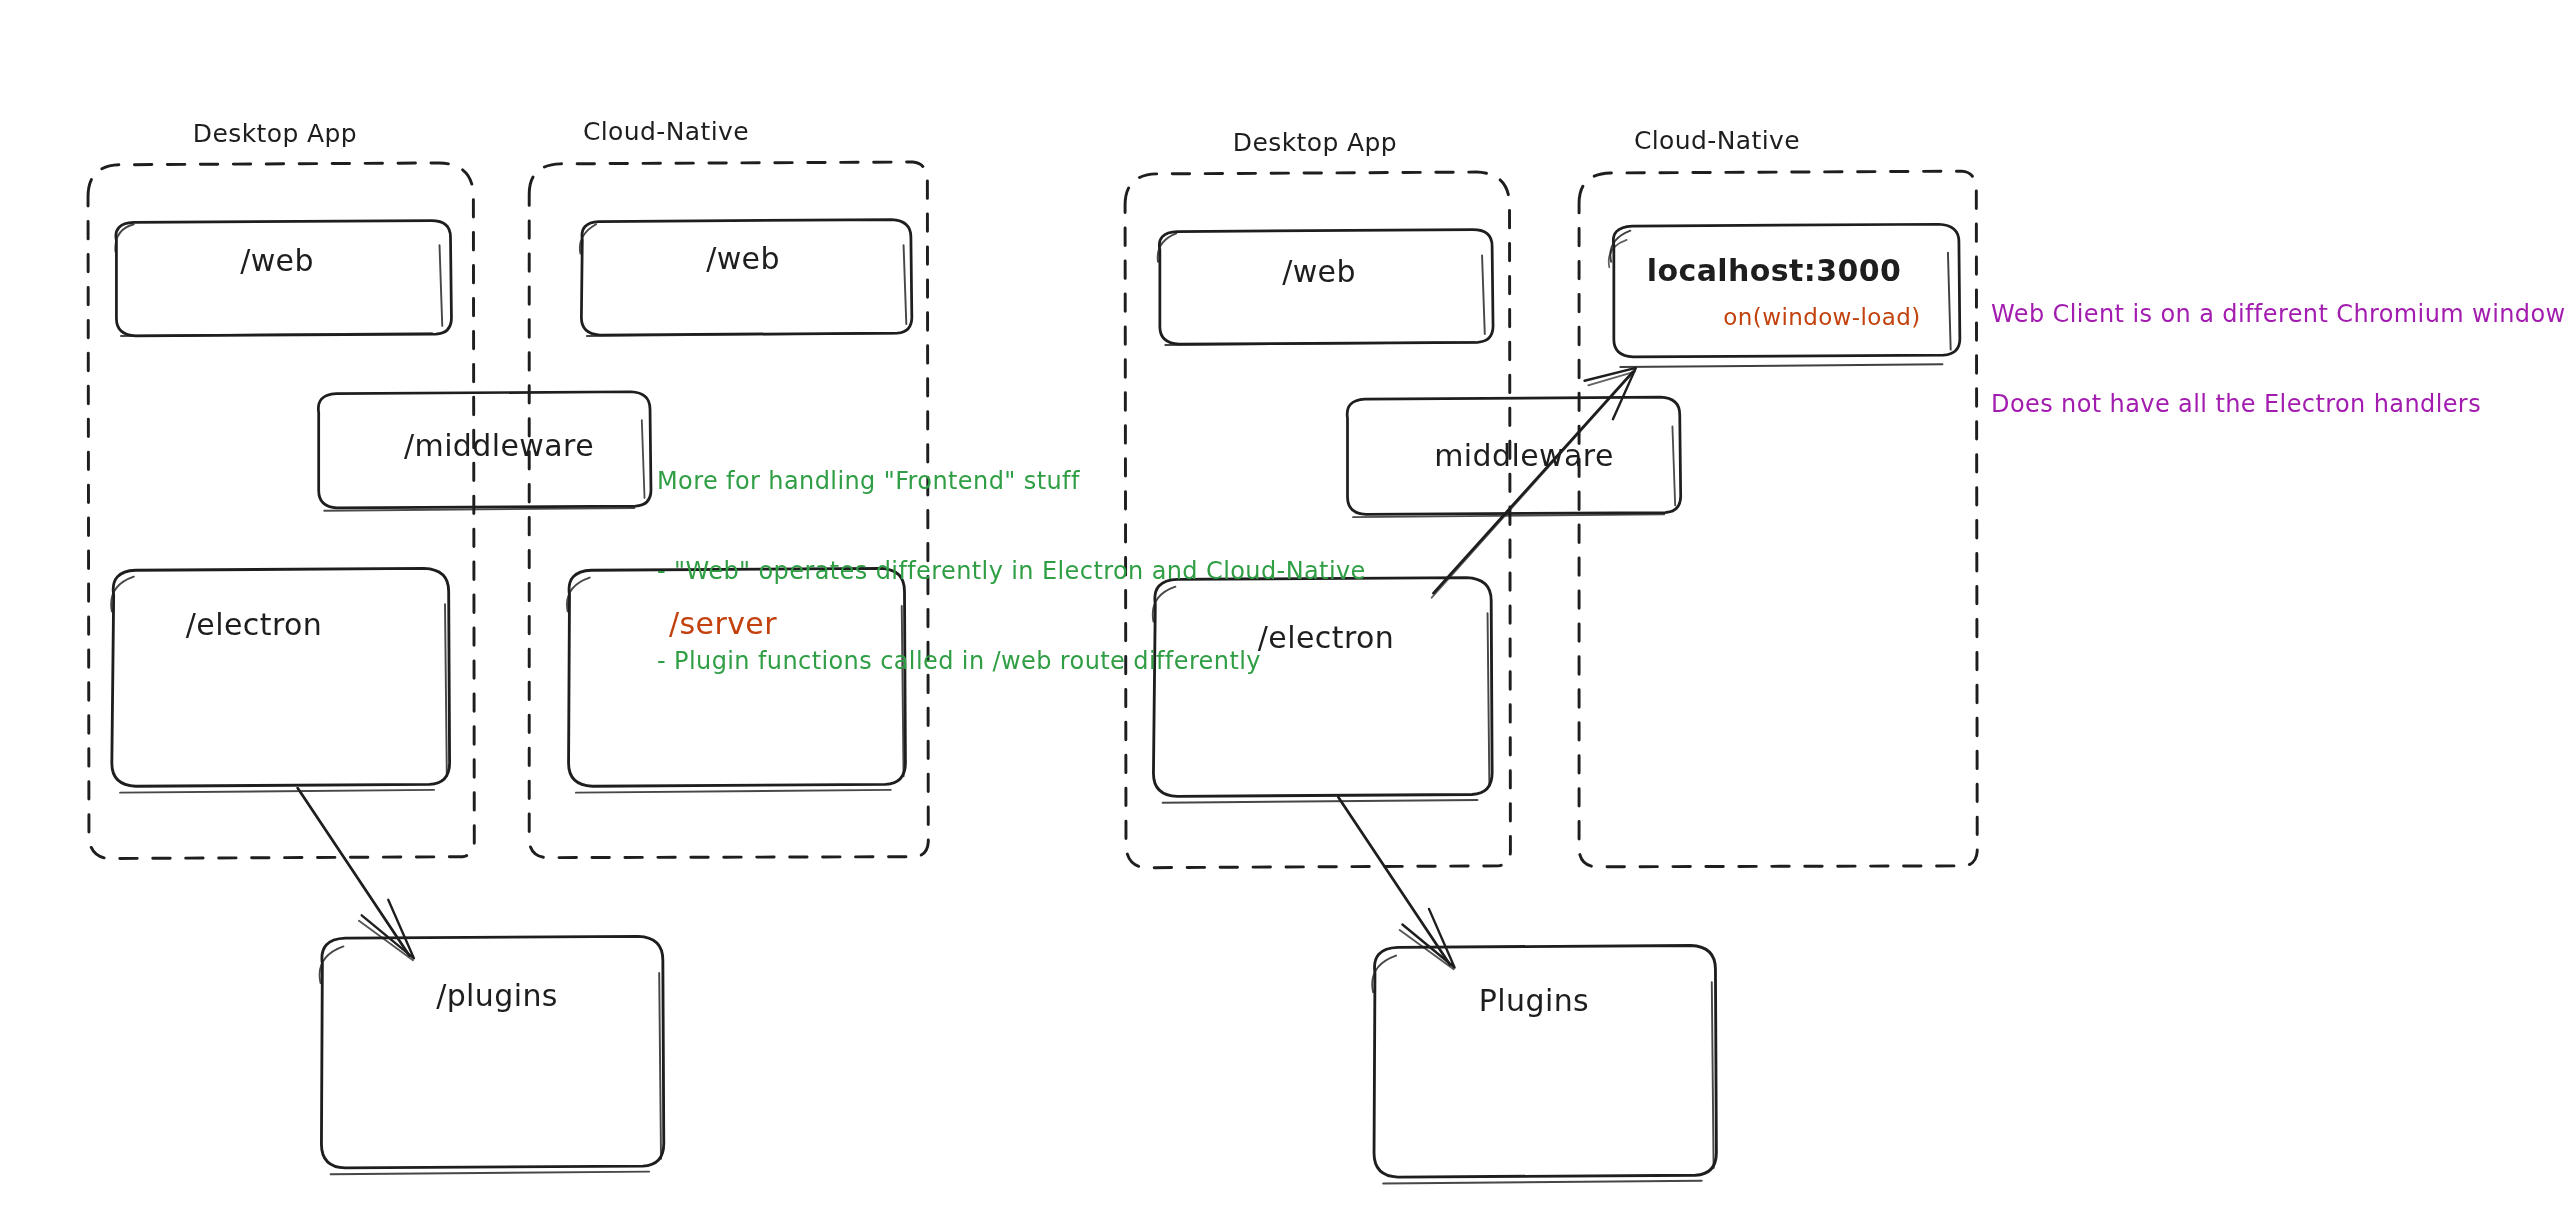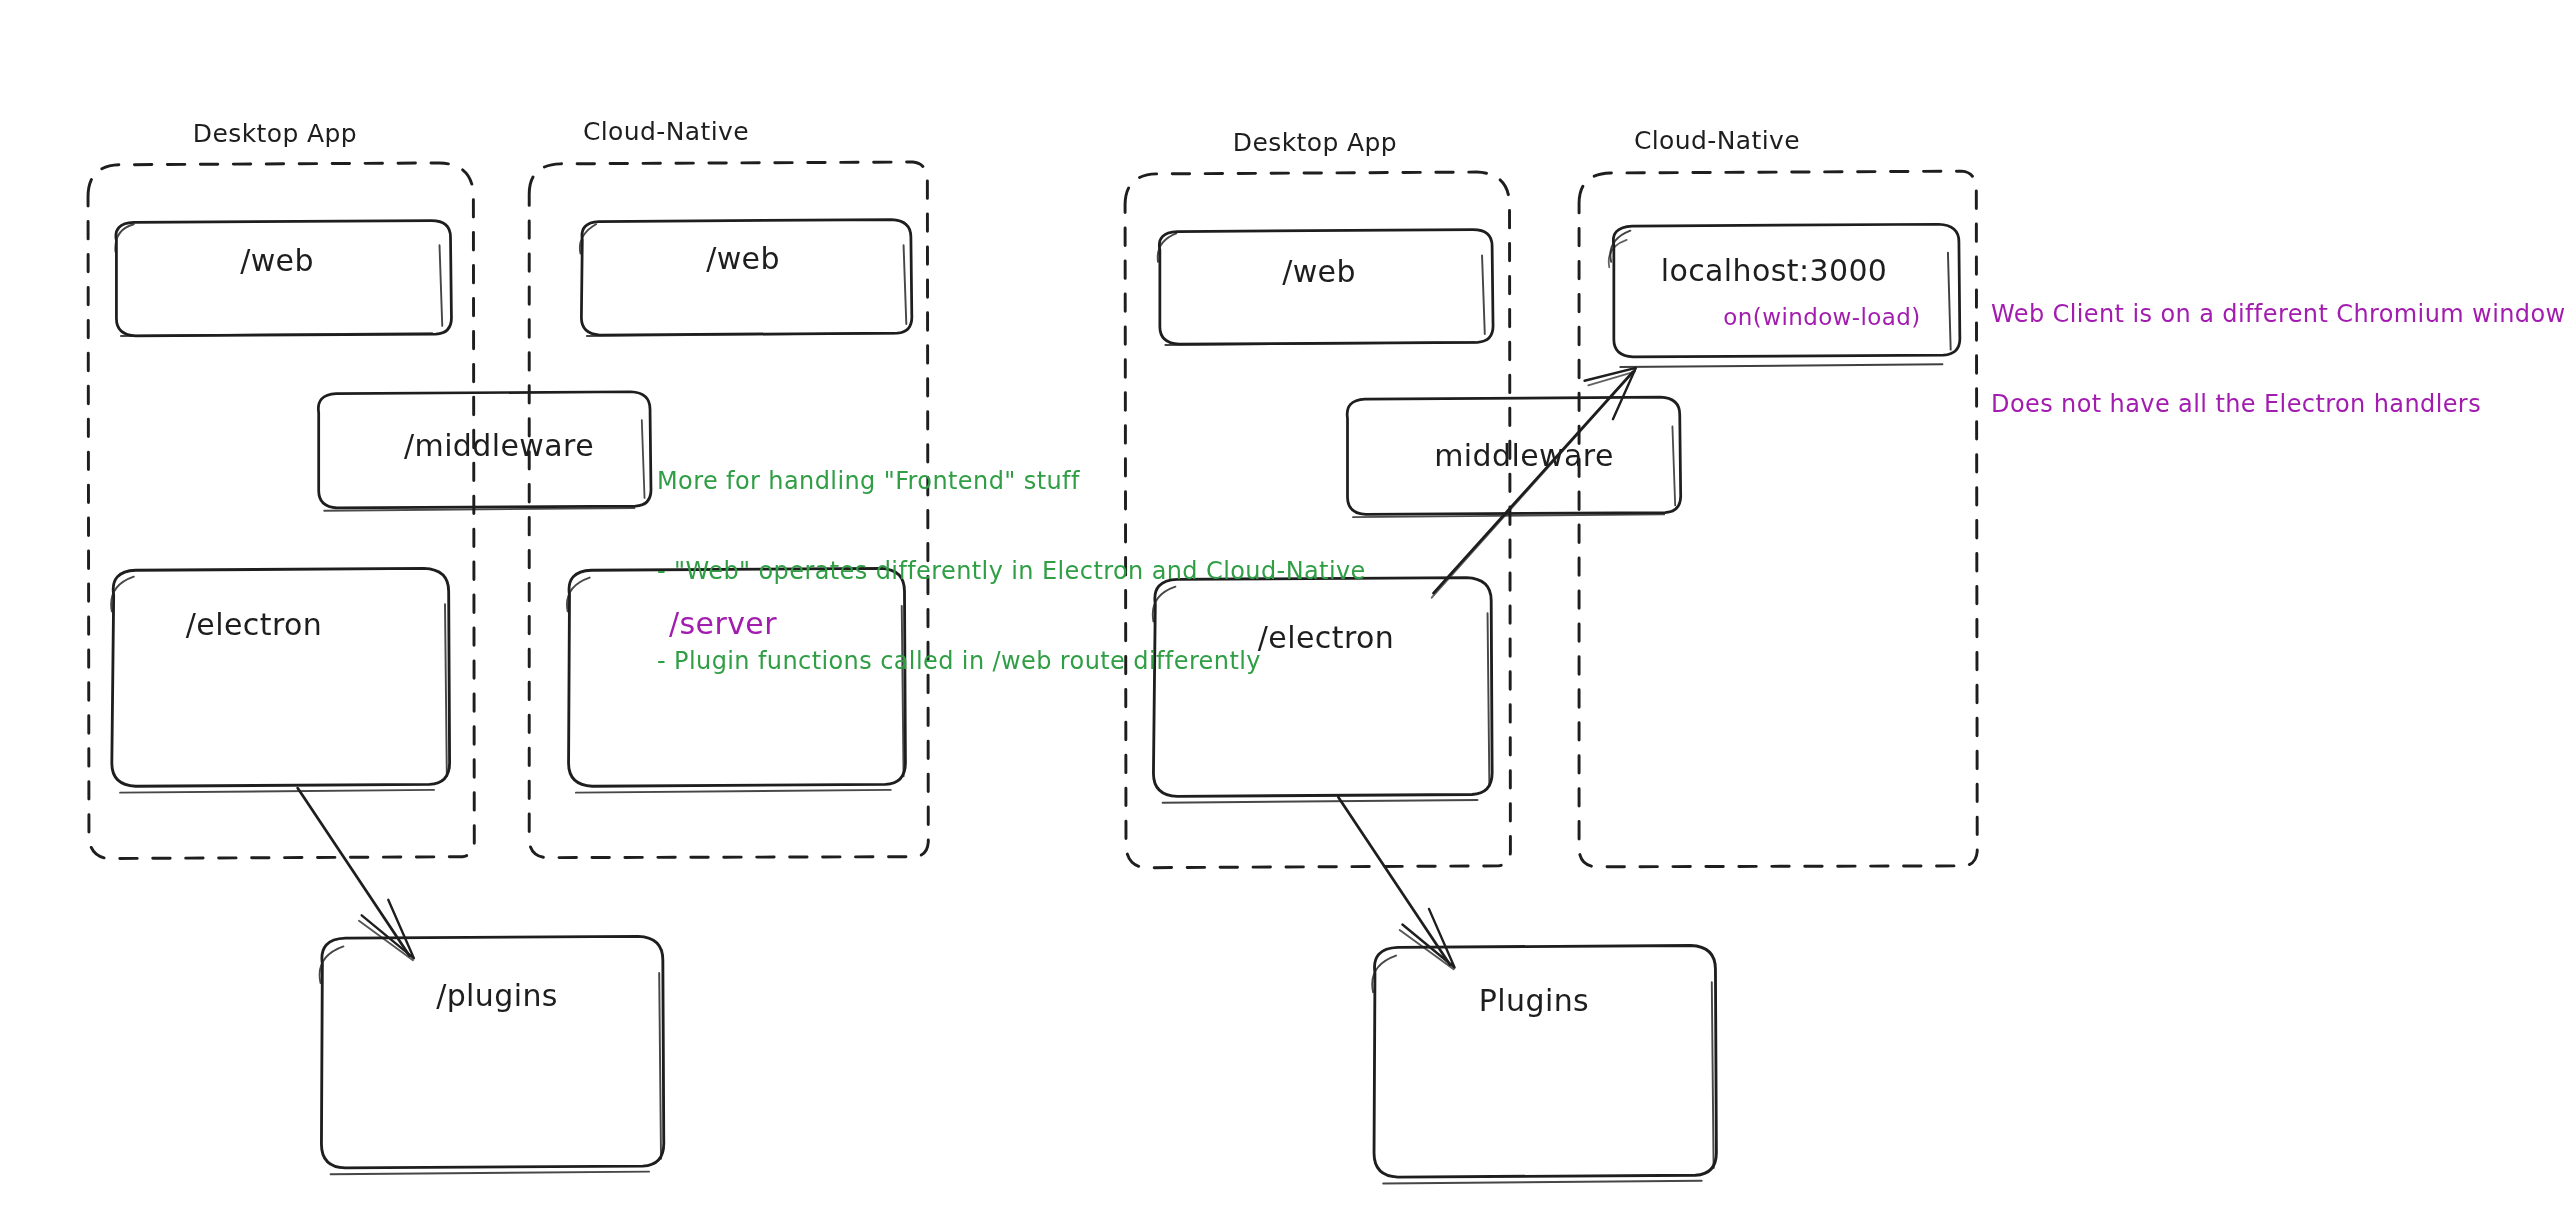--- a/index.html
+++ b/index.html
@@ -48,21 +48,21 @@
     font-size: 23px;
     transform: translateX(-50%);
     text-align: center;
   }
   .note {
     font-size: 24px;
     line-height: 30px;
   }
   .note-green { color: #2f9e44; }
   .note-red   { color: #a21caf; }
-  .txt-red    { color: #a21caf; text-align: right; }
+  .txt-red    { color: #c2410c; text-align: right; }
 </style>
 </head>
 <body>
 
 <div id="canvas">
 
   <svg id="sketch" viewBox="0 0 2814 1346" xmlns="http://www.w3.org/2000/svg">
     <g fill="none" stroke="#1e1e1e" stroke-linecap="round" stroke-linejoin="round">
 
       <g>
@@ -184,21 +184,21 @@
     <div>- "Web" operates differently in Electron and Cloud-Native</div>
     <div>- Plugin functions called in /web route differently</div>
   </div>
 
   <div class="lbl group-title" style="left:1315px; top:128px;">Desktop App</div>
 
   <div class="lbl group-title" style="left:1717px; top:126px;">Cloud-Native</div>
 
   <div class="lbl box-title" style="left:1319px; top:254px;">/web</div>
 
-  <div class="lbl box-title" style="left:1774px; top:253px;">localhost:3000</div>
+  <div class="lbl box-title" style="left:1774px; top:253px;font-weight:bold;">localhost:3000</div>
 
   <div class="lbl box-sub txt-red" style="left:1822px; top:304px;">on(window-load)</div>
 
   <div class="lbl box-title" style="left:1524px; top:438px;">middleware</div>
 
   <div class="lbl box-title" style="left:1326px; top:620px;">/electron</div>
 
   <div class="lbl box-title" style="left:1534px; top:983px;">Plugins</div>
 
   <div class="lbl note note-red" style="left:1991px; top:239px;">

